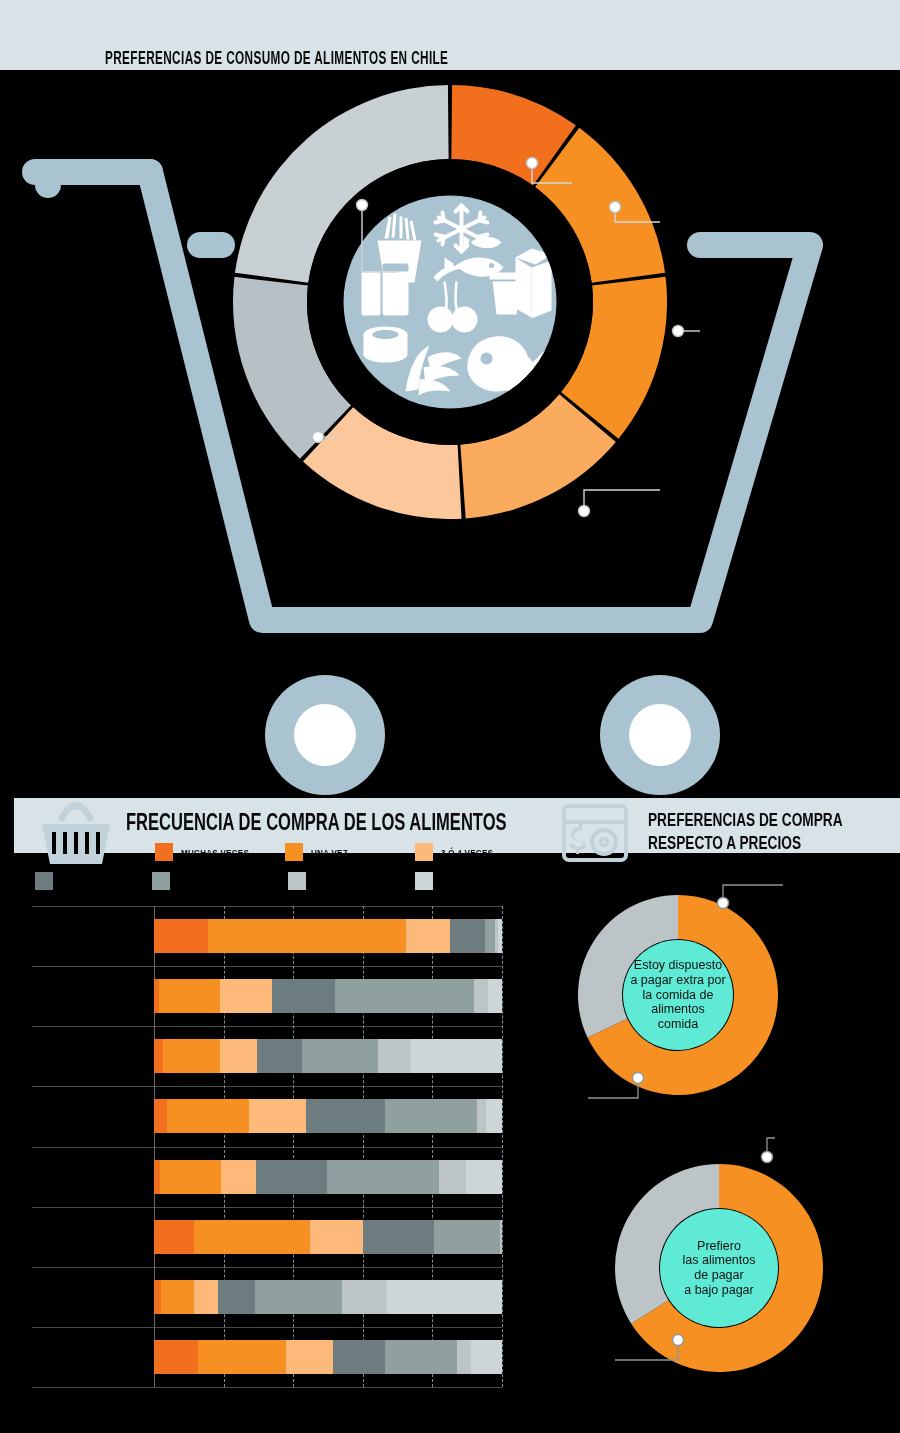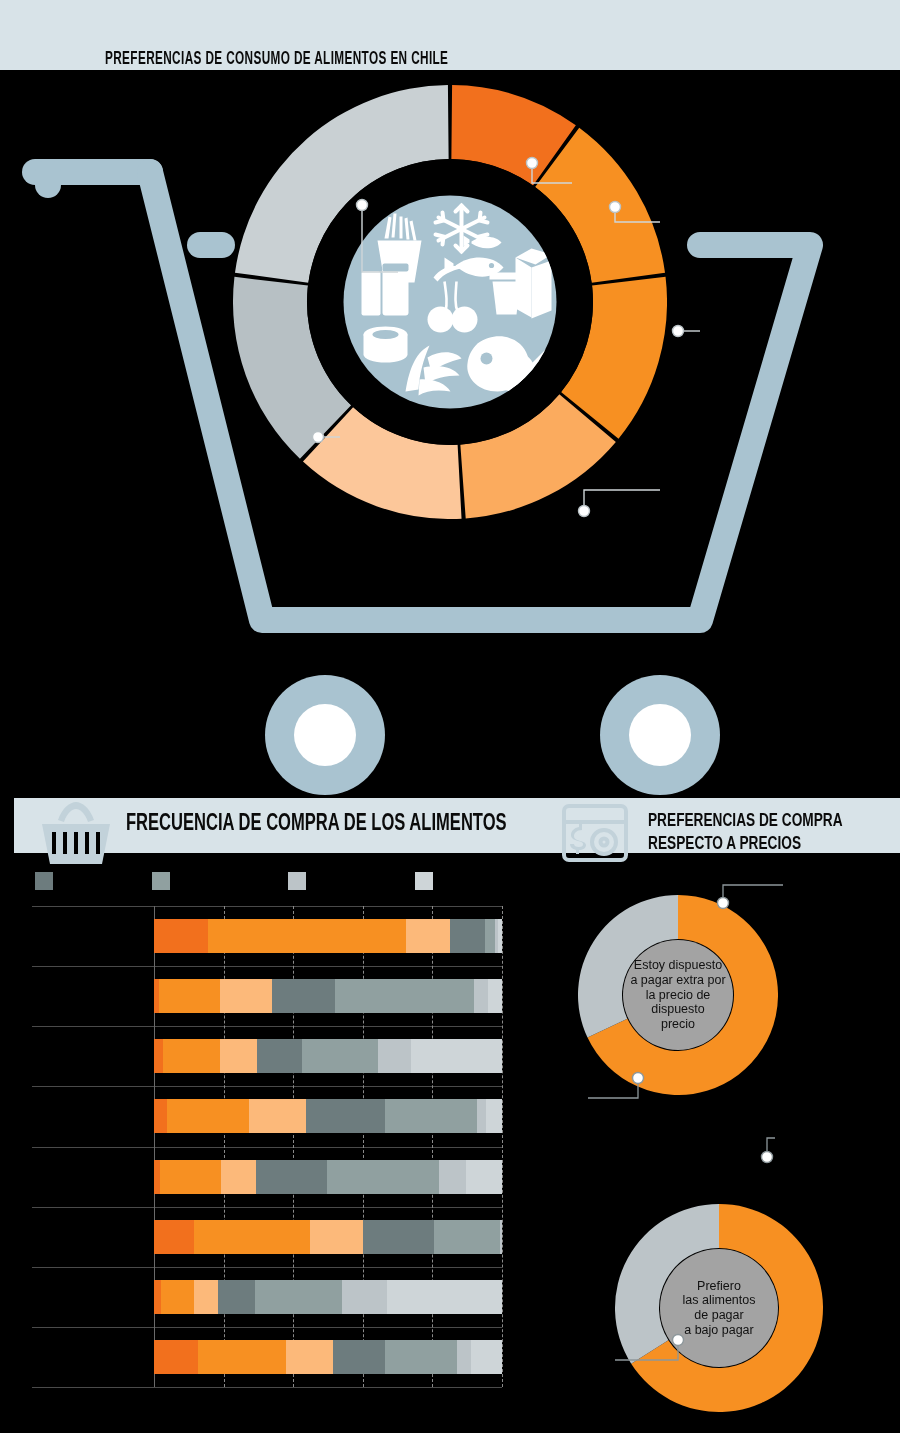--- a/index.html
+++ b/index.html
@@ -83,21 +83,21 @@
   .bar span { display:block; height:100%; }
   .bar-label {
     position:absolute; font-size:10px; color:#0a0a0a; white-space:nowrap;
     text-align:right; transform:scaleX(.9); transform-origin:right center;
   }
 
   
   .mini-donut { position:absolute; }
   .mini-donut .hole {
     position:absolute; left:50%; top:50%; transform:translate(-50%,-50%);
-    border-radius:50%; background:#a3a3a3;
+    border-radius:50%; background:#5eead4;
     display:flex; align-items:center; justify-content:center;
   }
   .mini-text {
     font-size:12.5px; color:#111; line-height:1.18; text-align:center;
     padding:0 6px;
   }
 </style>
 </head>
 <body>
 
@@ -289,20 +289,34 @@
         <circle cx="44" cy="42" r="3.5"></circle>
       </g>
       <g fill="#c2d2da">
         <path d="M22 30 c-5 0 -8 3 -8 6 c0 6 12 4 12 9 c0 3 -3 5 -7 5 l0 4 -3 0 0 -4 c-4 -1 -6 -3 -6 -6 l4 0 c0 2 2 3 5 3 c3 0 4 -1 4 -3 c0 -4 -12 -2 -12 -9 c0 -4 3 -7 8 -8 l0 -4 3 0 0 4z"></path>
       </g>
     </svg>
   </div>
   <div class="sec-title" style="left:648px; top:808px; font-size:19px;">PREFERENCIAS DE COMPRA</div>
   <div class="sec-title" style="left:648px; top:831px; font-size:19px;">RESPECTO A PRECIOS</div>
 
+  <div class="legend-row" style="left:0; top:843px; width:560px; height:20px;">
+    <div class="legend-item" style="left:155px; top:0;">
+      <span class="sw" style="background:#f2701d;"></span>
+      <span class="legend-label">MUCHAS VECES</span>
+    </div>
+    <div class="legend-item" style="left:285px; top:0;">
+      <span class="sw" style="background:#f79022;"></span>
+      <span class="legend-label">UNA VEZ</span>
+    </div>
+    <div class="legend-item" style="left:415px; top:0;">
+      <span class="sw" style="background:#fcb97a;"></span>
+      <span class="legend-label">3 Ó 4 VECES</span>
+    </div>
+  </div>
 
   <div class="legend-row" style="left:0; top:872px; width:560px; height:20px;">
     <div class="legend-item" style="left:35px; top:0;">
       <span class="sw" style="background:#6d7c7e;"></span>
       <span class="legend-label"></span>
     </div>
     <div class="legend-item" style="left:152px; top:0;">
       <span class="sw" style="background:#90a0a0;"></span>
       <span class="legend-label"></span>
     </div>
@@ -424,40 +438,40 @@
           <path d="M 100 0 A 100 100 0 1 1 9.517294753398048 142.57792915650725
           L 49.32968506190291 123.84364032764407 A 56 56 0 1 0 100 44 Z" fill="#f79022"></path>
           <path d="M 9.517294753398048 142.57792915650725 A 100 100 0 0 1 99.99999999999999 0
           L 99.99999999999999 44 A 56 56 0 0 0 49.32968506190291 123.84364032764407 Z" fill="#bcc4c8"></path>
         </g>
     </svg>
     <div class="hole" style="width:110px; height:110px;">
       <div class="mini-text">
         <div>Estoy dispuesto</div>
         <div>a pagar extra por</div>
-        <div>la precio de</div>
-        <div>dispuesto</div>
-        <div>precio</div>
+        <div>la comida de</div>
+        <div>alimentos</div>
+        <div>comida</div>
       </div>
     </div>
   </div>
   <div class="leader" style="left:578px; top:855px; width:250px; height:260px;">
     <svg width="250" height="260" viewBox="0 0 250 260">
       <g stroke="#8d979b" stroke-width="1.3" fill="none">
         <path d="M145 48 L145 30 L205 30"></path>
         <path d="M60 223 L60 243 L10 243"></path>
       </g>
       <g fill="#ffffff" stroke="#8d979b" stroke-width="1.4">
         <circle cx="145" cy="48" r="5.5"></circle>
         <circle cx="60" cy="223" r="5.5"></circle>
       </g>
     </svg>
   </div>
 
-  <div class="mini-donut" style="left:615px; top:1204px; width:208px; height:208px;">
+  <div class="mini-donut" style="left:615px; top:1164px; width:208px; height:208px;">
     <svg width="208" height="208" viewBox="0 0 208 208">
       <g id="mini2-ring">
           <path d="M 104 0 A 104 104 0 1 1 16.189895747790416 159.7259866778156
           L 53.34032446987908 136.14960769873977 A 60 60 0 1 0 104 44 Z" fill="#f79022"></path>
           <path d="M 16.189895747790416 159.7259866778156 A 104 104 0 0 1 103.99999999999999 0
           L 103.99999999999999 44 A 60 60 0 0 0 53.34032446987908 136.14960769873977 Z" fill="#bcc4c8"></path>
         </g>
     </svg>
     <div class="hole" style="width:118px; height:118px;">
       <div class="mini-text">

